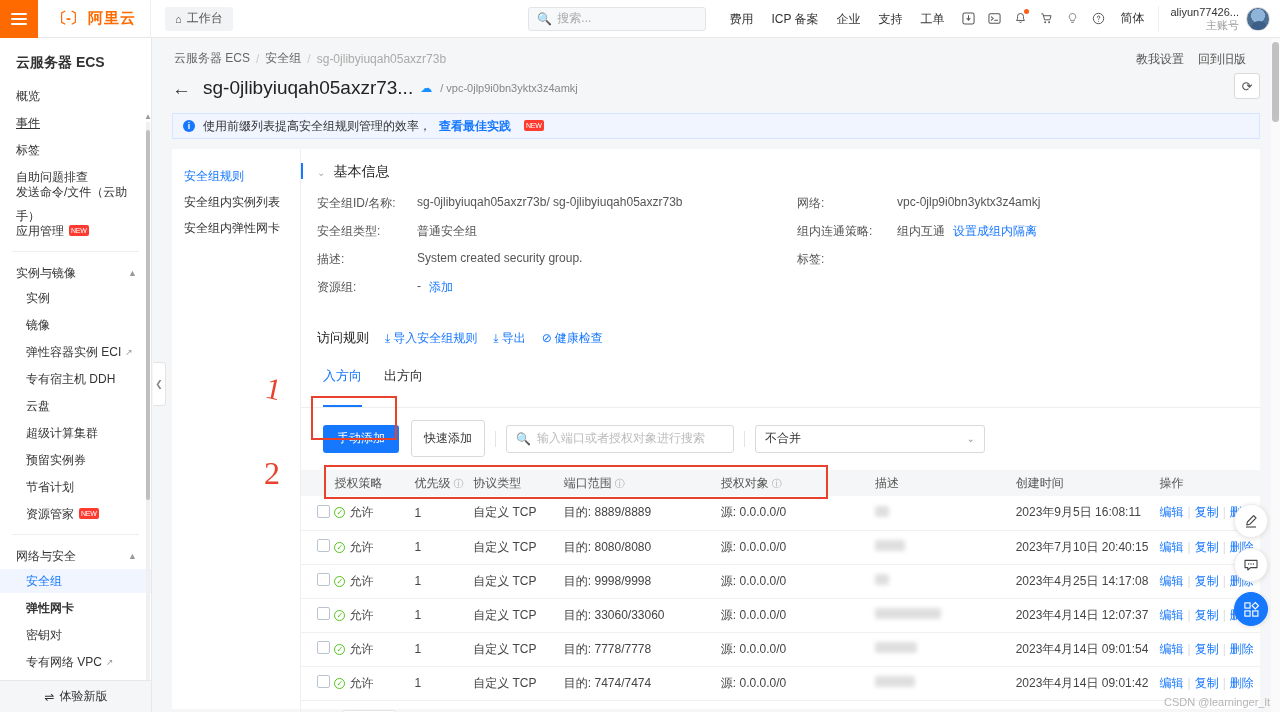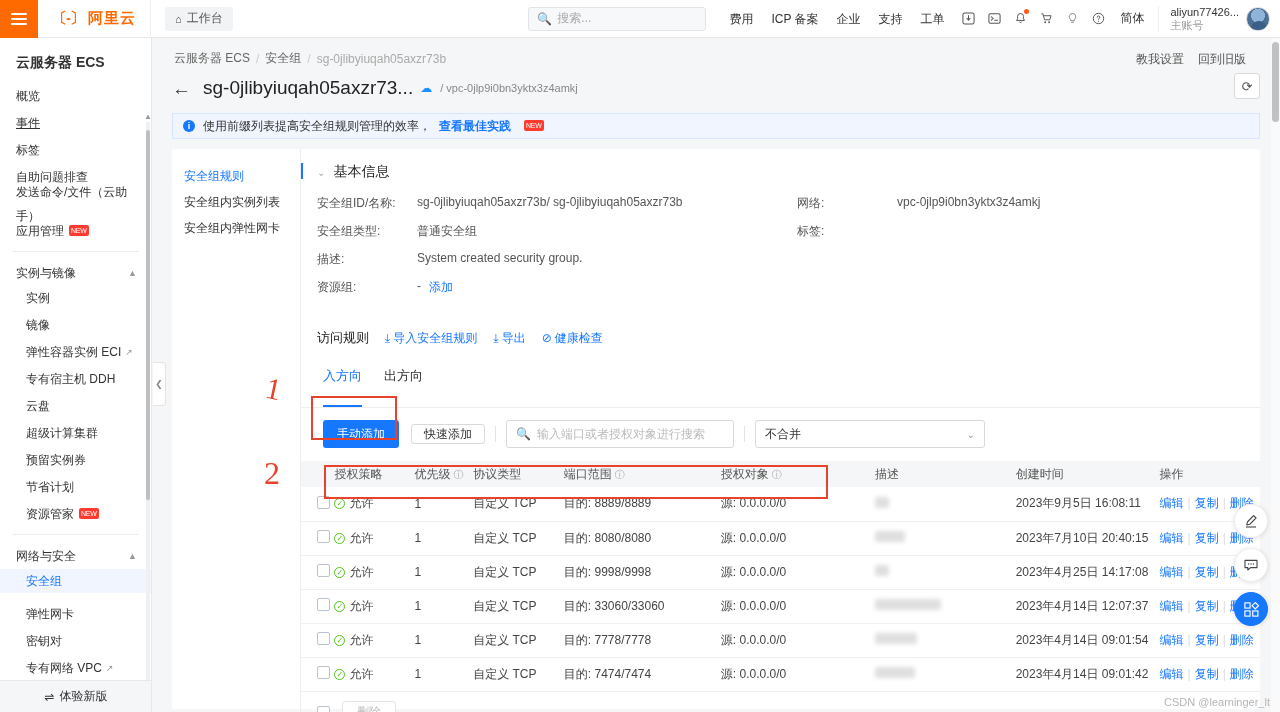--- a/index.html
+++ b/index.html
@@ -60,21 +60,21 @@
   }
   .dot-badge {
     position: absolute; top: 9px; right: 5px; width: 5px; height: 5px;
     background: #ff5c17; border-radius: 50%;
   }
   .lang { padding: 0 9px; color: #333; font-size: 12px; cursor: pointer; }
   .acct {
     display: flex; align-items: center; gap: 7px; padding: 0 10px 0 12px;
     border-left: 1px solid #eee; height: 26px; margin-left: 4px; cursor: pointer;
   }
-  .acct .lines { text-align: left; line-height: 13px; }
+  .acct .lines { text-align: right; line-height: 13px; }
   .acct .a1 { color: #333; font-size: 11px; }
   .acct .a2 { color: #999; font-size: 11px; }
   .avatar {
     width: 24px; height: 24px; border-radius: 50%;
     background: radial-gradient(circle at 50% 35%, #8fb4d9 0 38%, #4e6f94 39% 100%);
     border: 1px solid #ddd; position: relative; overflow: hidden;
   }
   .avatar:after {
     content: ""; position: absolute; left: 4px; bottom: 0; width: 16px; height: 9px;
     background: #3c5f87; border-radius: 8px 8px 0 0;
@@ -223,21 +223,21 @@
   .tab { font-size: 13px; color: #333; padding-bottom: 20px; cursor: pointer; }
   .tab.active { color: #1677ff; border-bottom: 2px solid #1677ff; }
 
   .toolbar { display: flex; align-items: center; gap: 0; padding: 12px 0 0 22px; }
   .btn-primary {
     height: 28px; padding: 0 14px; background: #1677ff; color: #fff;
     border: none; border-radius: 3px; font-size: 12px; cursor: pointer;
     font-family: inherit;
   }
   .btn-default {
-    height: 20px; padding: 0 12px; background: #fff; color: #333;
+    height: 37px; padding: 0 12px; background: #fff; color: #333;
     border: 1px solid #d9d9d9; border-radius: 3px; font-size: 12px; cursor: pointer;
     margin-left: 12px; font-family: inherit;
   }
   .vsep { width: 1px; height: 16px; background: #e4e4e4; margin: 0 10px; }
   .search-input {
     width: 228px; height: 28px; border: 1px solid #d9d9d9; border-radius: 3px;
     display: flex; align-items: center; gap: 6px; padding: 0 9px;
     color: #bbb; font-size: 12px; background: #fff;
   }
   .select-box {
@@ -472,21 +472,21 @@
 
     <div class="sb-divider"></div>
 
     <div class="sb-group">
       <span>网络与安全</span>
       <span class="chev">▲</span>
     </div>
     <div class="sb-item l2 active">
       <span>安全组</span>
     </div>
-    <div class="sb-item l2" style="margin-top:9px;margin-bottom:3px;">
+    <div class="sb-item l2" style="margin-top:3px;margin-bottom:3px;font-weight:bold;">
       <span>弹性网卡</span>
     </div>
     <div class="sb-item l2" style="margin-bottom:3px;">
       <span>密钥对</span>
     </div>
     <div class="sb-item l2" style="margin-bottom:18px;align-items:flex-end;">
       <span>专有网络 VPC</span>
       <span class="extlink">↗</span>
     </div>
     <div class="sb-item l2">
@@ -579,20 +579,25 @@
               <div class="info-row">
                 <span class="info-label">资源组:</span>
                 <span class="info-val">-</span>
                 <a class="blue-link" style="margin-left:8px;">添加</a>
               </div>
             </div>
             <div class="info-col c2">
               <div class="info-row">
                 <span class="info-label">网络:</span>
                 <span class="info-val">vpc-0jlp9i0bn3yktx3z4amkj</span>
+              </div>
+              <div class="info-row">
+                <span class="info-label">组内连通策略:</span>
+                <span class="info-val">组内互通</span>
+                <a class="blue-link" style="margin-left:8px;">设置成组内隔离</a>
               </div>
               <div class="info-row">
                 <span class="info-label">标签:</span>
                 <span class="info-val"></span>
               </div>
             </div>
           </div>
 
           <div class="rules-head">
             <span>访问规则</span>

